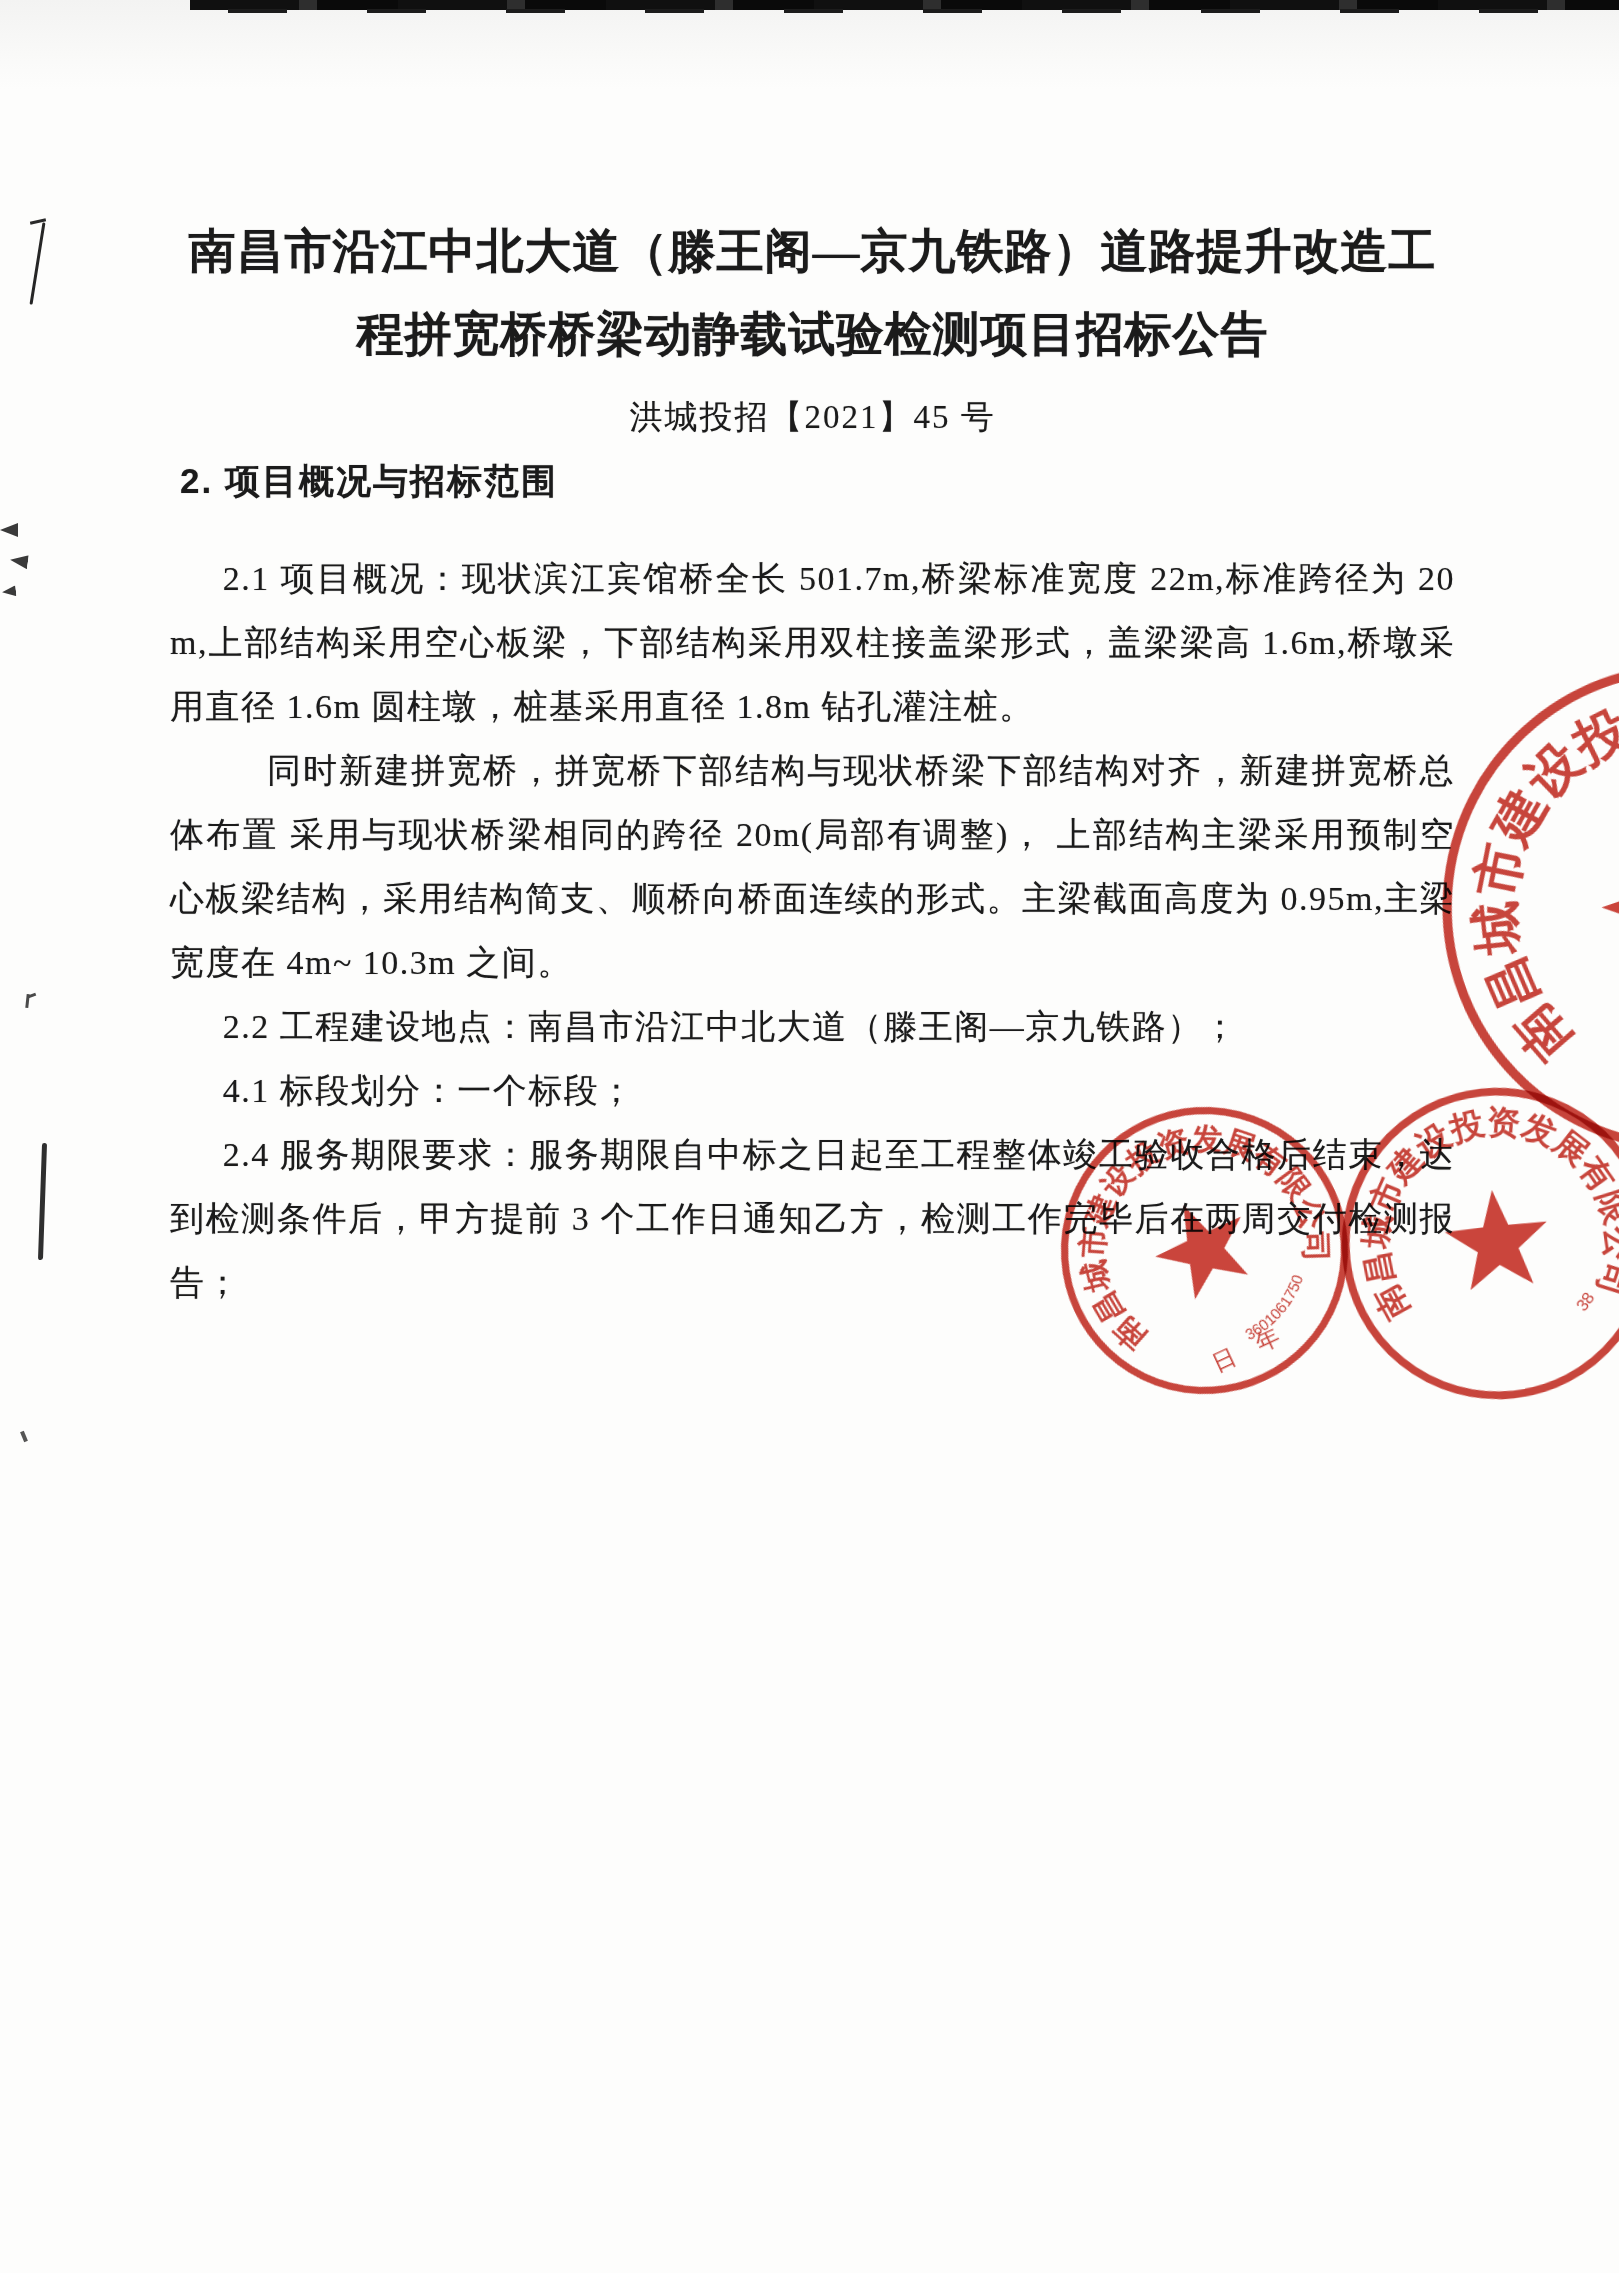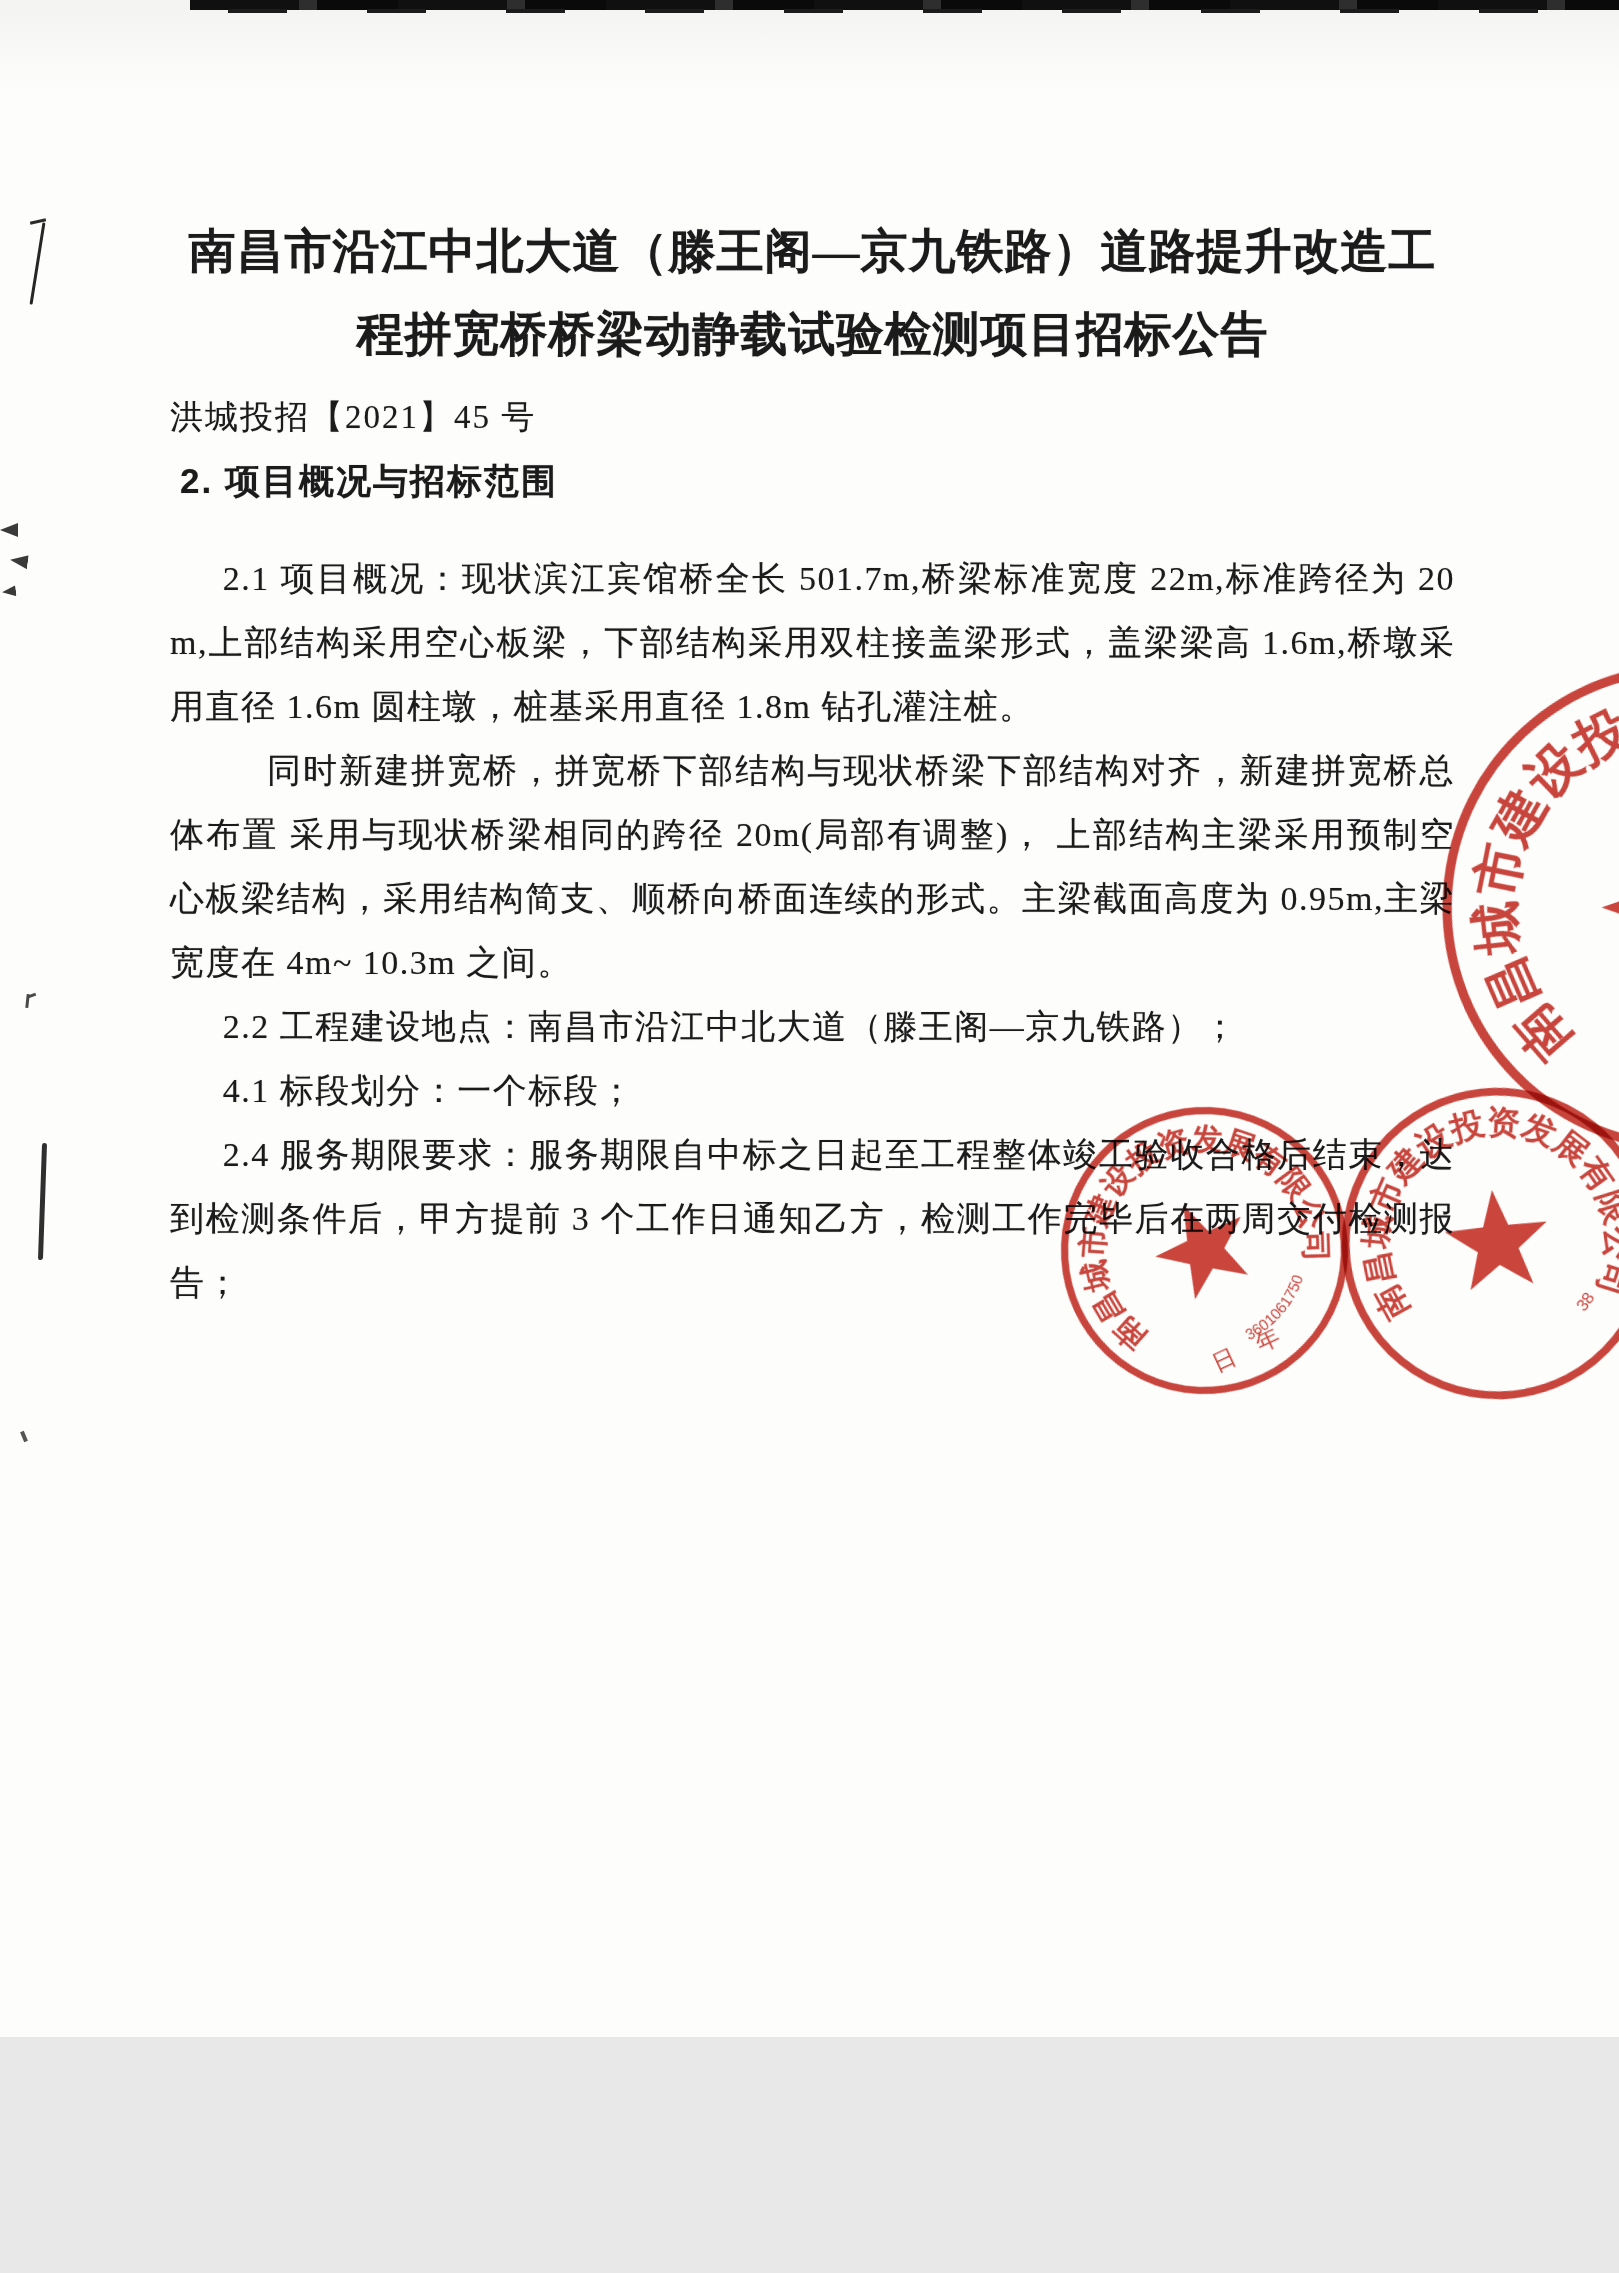--- a/index.html
+++ b/index.html
@@ -1,38 +1,39 @@
 <!DOCTYPE html>
 <html><head>
 <meta charset="utf-8">
 <style>
   html,body{margin:0;padding:0;background:#e8e8e8;}
   .page{
     position:relative;
-    width:1620px;height:2037px;
+    width:1620px;height:2273px;
     margin:0 auto;
     background:#fdfdfc;
     background-image:linear-gradient(180deg,#f3f3f2 0px,#fdfdfc 89px),
                      linear-gradient(90deg,#fbfbfa 0px,#fdfdfc 119px);
     overflow:hidden;
     font-family:"Liberation Serif","DejaVu Serif",serif;
     color:#1b1b1b;
   }
   .content{
     position:absolute;left:170px;top:0;width:1285px;
   }
   .doc-title{
     margin:210px 0 0 0;
     text-align:center;
     font-size:47px;line-height:83px;font-weight:bold;
     letter-spacing:1px;
     text-shadow:0 0 1px rgba(25,25,25,.45);
   }
   .doc-number{
     margin-top:12px;
+    text-align:center;
     font-size:33px;line-height:59px;
     letter-spacing:2px;
     text-shadow:0 0 1px rgba(25,25,25,.35);
   }
   .sec-heading{
     margin:36px 0 0 10px;
     font-family:"Liberation Sans","DejaVu Sans",sans-serif;
     font-size:35px;line-height:44px;font-weight:bold;
     letter-spacing:2px;
     text-shadow:0 0 1px rgba(25,25,25,.4);

